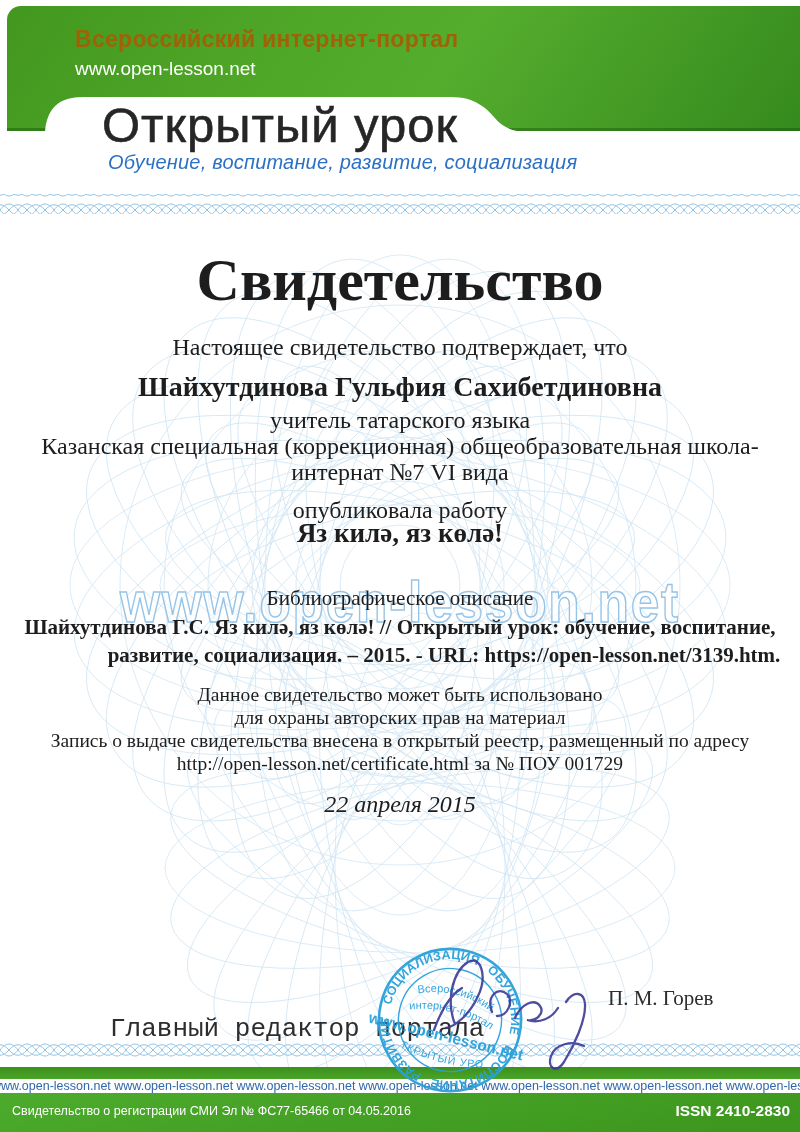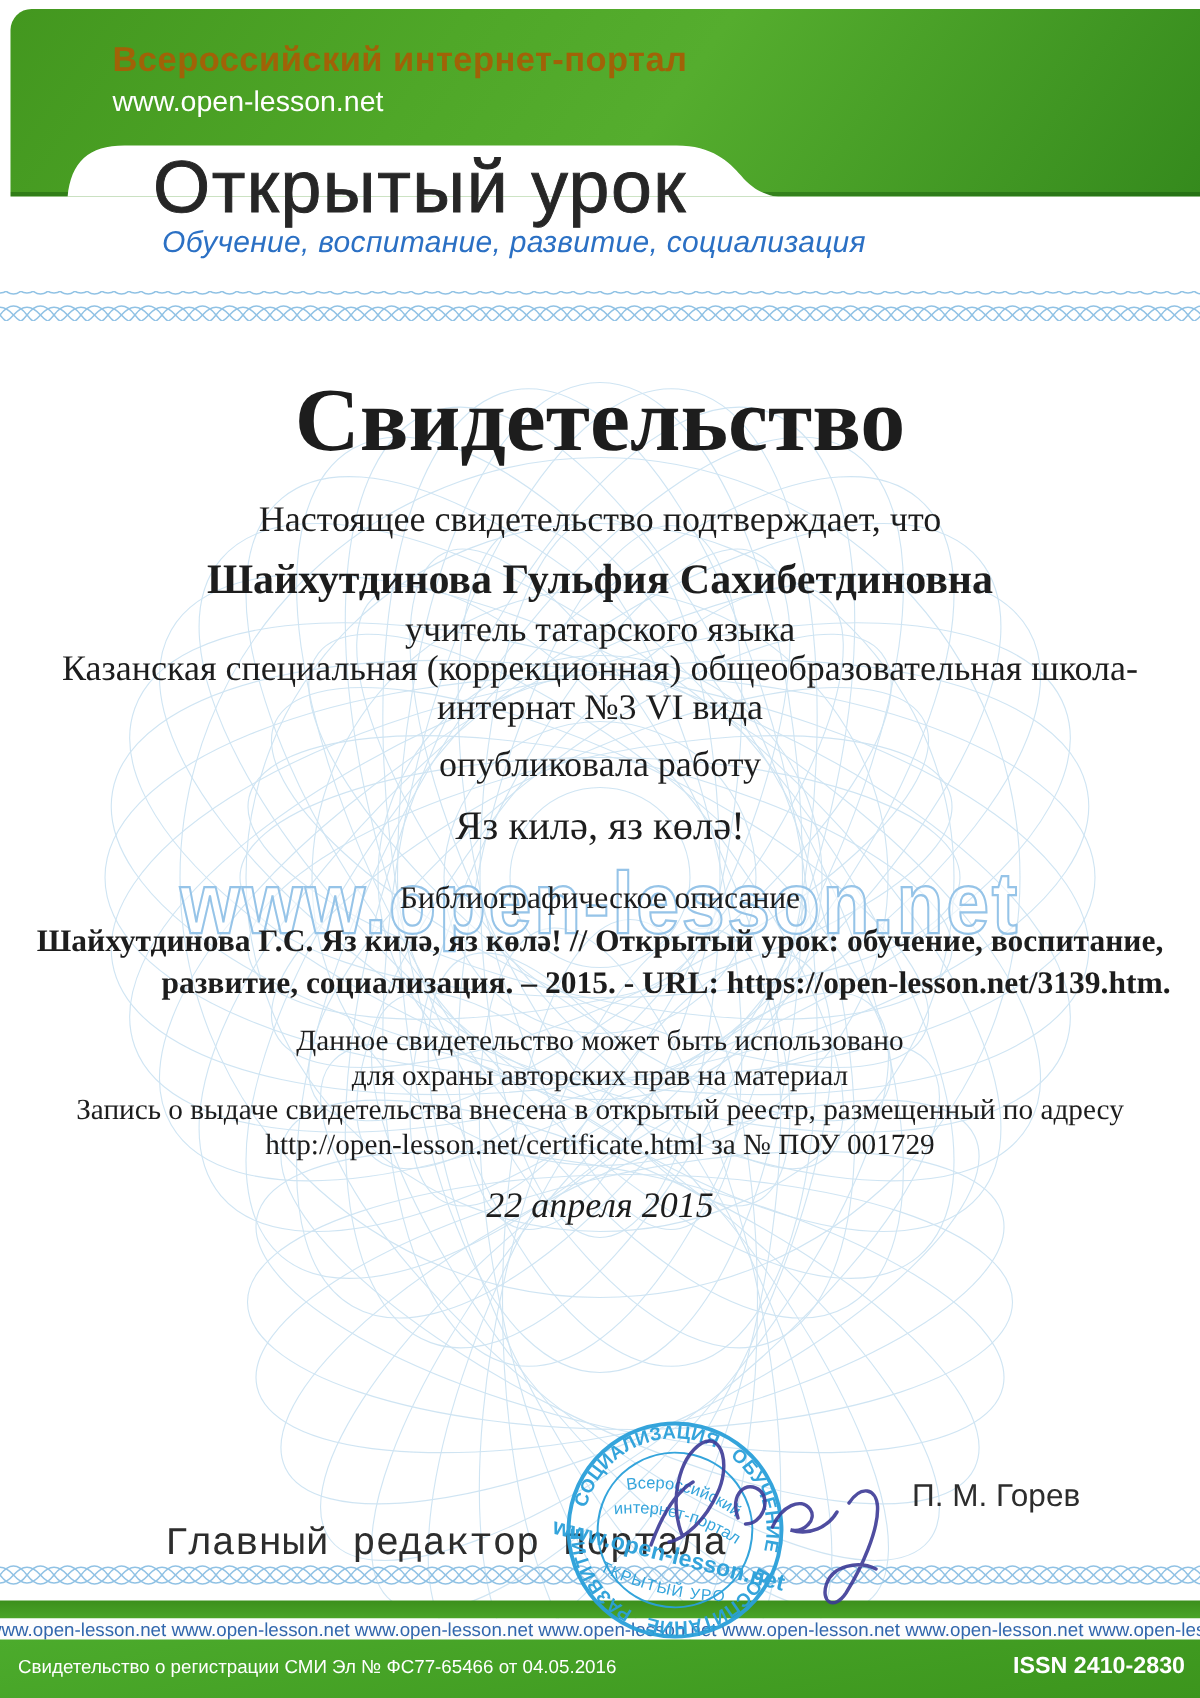--- a/index.html
+++ b/index.html
@@ -23,33 +23,33 @@
   .fg-art{position:absolute;inset:0;z-index:3;pointer-events:none;}
   
   .line{position:absolute;left:0;width:100%;text-align:center;z-index:1;}
   .cert-title{top:250px;font-size:60px;font-weight:bold;line-height:1;}
   .confirm{top:334px;font-size:24px;}
   .recipient{top:371px;font-size:28px;font-weight:bold;}
   .role{top:407px;font-size:24px;}
   .school1{top:433px;font-size:24px;}
   .school2{top:459px;font-size:24px;}
   .published{top:497px;font-size:24px;}
-  .worktitle{top:535px;font-size:27px;font-weight:normal;}
+  .worktitle{top:518px;font-size:27px;font-weight:bold;}
   .biblio-head{top:586px;font-size:21px;}
   .biblio1{top:615px;font-size:21px;font-weight:bold;}
   .biblio2{top:643px;font-size:21px;font-weight:bold;padding-left:44px;}
   .u1{top:684px;font-size:19.5px;}
   .u2{top:707px;font-size:19.5px;}
   .u3{top:730px;font-size:19.5px;}
   .u4{top:753px;font-size:19.5px;}
   .date{top:791px;font-size:24px;font-style:italic;}
   
   .editor-label{position:absolute;left:110px;top:1014px;font-family:Liberation Mono, monospace;
           font-size:26px;color:#2d2d2d;z-index:1;}
-  .editor-name{position:absolute;left:608px;top:986px;font-family:Liberation Sans, sans-serif;
+  .editor-name{position:absolute;left:608px;top:986px;font-family:Liberation Serif, serif;
           font-size:21px;color:#2d2d2d;z-index:1;}
   
   .footer-bar{position:absolute;left:0;top:1067px;width:800px;height:12px;z-index:1;
           background:linear-gradient(#3c8f1c,#4aa528);}
   .url-strip{position:absolute;left:0;top:1079px;width:800px;height:14px;z-index:1;background:#fdfdfd;
           font-family:"Liberation Sans",sans-serif;font-size:12.5px;line-height:14px;color:#3167ad;
           white-space:nowrap;overflow:hidden;text-indent:-8px;}
   .footer-main{position:absolute;left:0;top:1093px;width:800px;height:39px;z-index:1;
           background:linear-gradient(170deg,#4cab2c,#3c951d);}
   .reg-text{position:absolute;left:12px;top:11px;font-family:"Liberation Sans",sans-serif;
@@ -139,21 +139,21 @@
     <path d="M45,41 C47,17 59,6 83,6 L451,6 C475,6 486,17 494,26 C503,37 513,40 524,41 L45,41 Z" fill="#ffffff"></path>
   </svg>
   <div class="brand-title">Открытый урок</div>
   <div class="brand-subtitle">Обучение, воспитание, развитие, социализация</div>
 
   <div class="line cert-title">Свидетельство</div>
   <div class="line confirm">Настоящее свидетельство подтверждает, что</div>
   <div class="line recipient">Шайхутдинова Гульфия Сахибетдиновна</div>
   <div class="line role">учитель татарского языка</div>
   <div class="line school1">Казанская специальная (коррекционная) общеобразовательная школа-</div>
-  <div class="line school2">интернат №3 VI вида</div>
+  <div class="line school2">интернат №7 VI вида</div>
   <div class="line published">опубликовала работу</div>
   <div class="line worktitle">Яз килә, яз көлә!</div>
   <div class="line biblio-head">Библиографическое описание</div>
   <div class="line biblio1">Шайхутдинова Г.С. Яз килә, яз көлә! // Открытый урок: обучение, воспитание,</div>
   <div class="line biblio2">развитие, социализация. – 2015. - URL: https://open-lesson.net/3139.htm.</div>
   <div class="line u1">Данное свидетельство может быть использовано</div>
   <div class="line u2">для охраны авторских прав на материал</div>
   <div class="line u3">Запись о выдаче свидетельства внесена в открытый реестр, размещенный по адресу</div>
   <div class="line u4">http://open-lesson.net/certificate.html за № ПОУ 001729</div>
   <div class="line date">22 апреля 2015</div>

